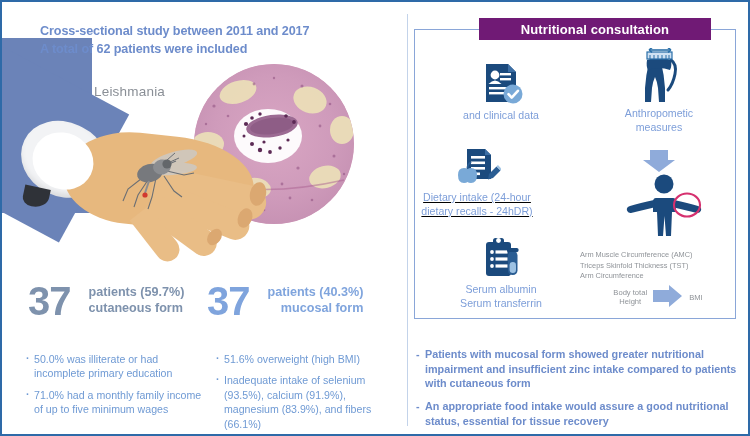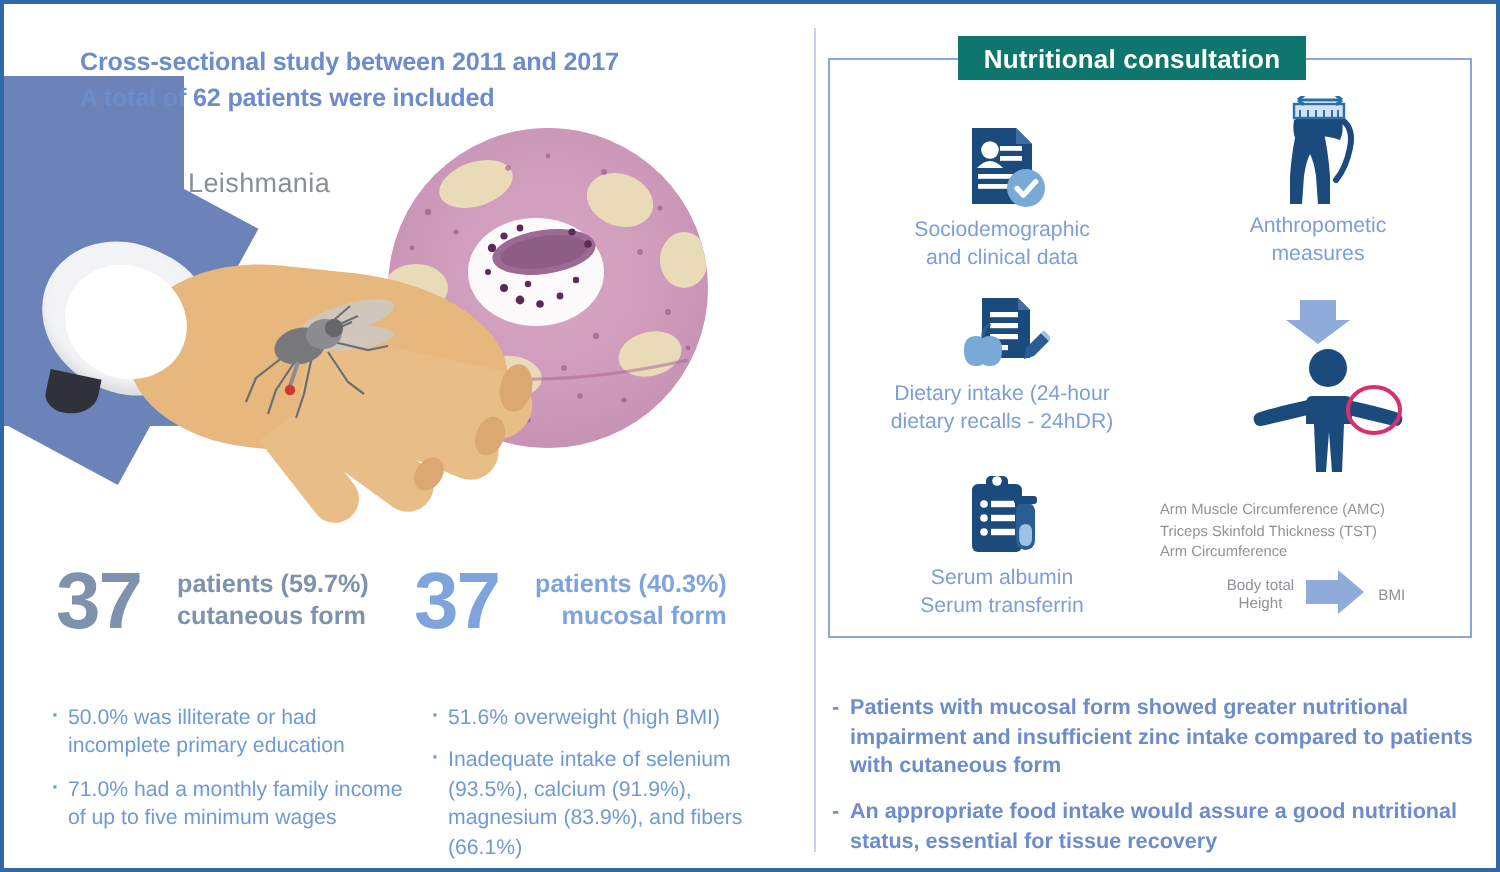--- a/index.html
+++ b/index.html
@@ -157,40 +157,40 @@
   .right-panel {
     position: absolute;
     left: 412px; top: 27px;
     width: 322px; height: 290px;
     border: 1.6px solid #8aa6d8;
     background: #ffffff;
   }
   .panel-title {
     position: absolute;
     left: 477px; top: 16px;
-    width: 174px; height: 22px;
-    background: #0f766e;
+    width: 232px; height: 22px;
+    background: #701a75;
     color: #ffffff;
     font-size: 13px;
     font-weight: bold;
     display: flex;
     align-items: center;
     justify-content: center;
     letter-spacing: 0.1px;
     z-index: 9;
   }
   .pcell { position: absolute; text-align: center; }
   .pcell .cap {
     color: #7d9ed9;
     font-size: 10.6px;
     line-height: 1.3;
     margin-top: 3px;
   }
   .c-socio { left: 420px; top: 58px;  width: 158px; }
-  .c-diet  { left: 420px; top: 140px; width: 158px; }
+  .c-diet  { left: 396px; top: 140px; width: 158px; text-decoration: underline; }
   .c-serum { left: 420px; top: 232px; width: 158px; }
   .c-anthro{ left: 582px; top: 56px;  width: 150px; }
 
   .ico { height: 46px; display:flex; align-items:flex-end; justify-content:center; }
 
   .arrow-down { position: absolute; left: 640px; top: 148px; z-index: 5; }
   .person { position: absolute; left: 615px; top: 170px; z-index: 5; }
 
   .amc-lines {
     position: absolute;
@@ -393,21 +393,20 @@
         <path d="M10.5 24 q6.5 -7 13 0 z" fill="#ffffff"></path>
         <rect x="22" y="13" width="11" height="2.4" fill="#ffffff"></rect>
         <rect x="22" y="18" width="11" height="2.4" fill="#ffffff"></rect>
         <rect x="11" y="27" width="22" height="2.4" fill="#ffffff"></rect>
         <rect x="11" y="32" width="22" height="2.4" fill="#ffffff"></rect>
         <circle cx="35" cy="34" r="9.5" fill="#79a9d7"></circle>
         <path d="M30.5 34.2 l3.2 3.4 l6.2 -6.8" stroke="#ffffff" stroke-width="2.6" fill="none" stroke-linecap="round" stroke-linejoin="round"></path>
       </svg>
     </div>
     <div class="cap">
-      <div>Sociodemographic</div>
       <div>and clinical data</div>
     </div>
   </div>
 
   <div class="pcell c-diet">
     <div class="ico">
       <svg width="48" height="44" viewBox="0 0 48 44" aria-hidden="true">
         <path d="M14 5 h18 l6 6 v24 h-24 z" fill="#1b4a7d"></path>
         <path d="M32 5 l6 6 h-6 z" fill="#3d6fa5"></path>
         <rect x="18" y="12" width="14" height="2.6" fill="#ffffff"></rect>

